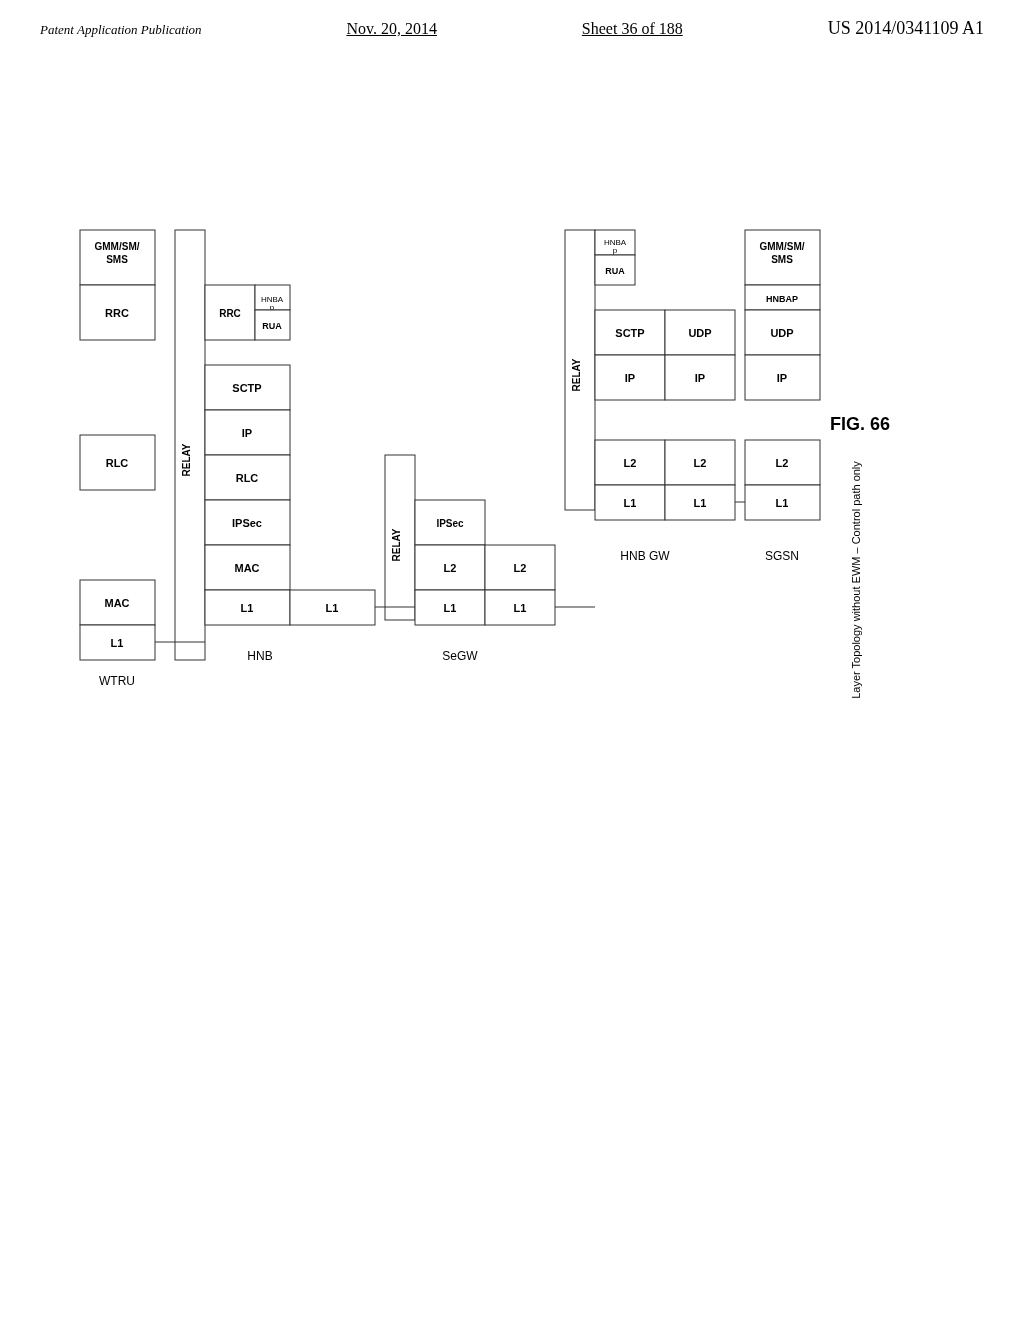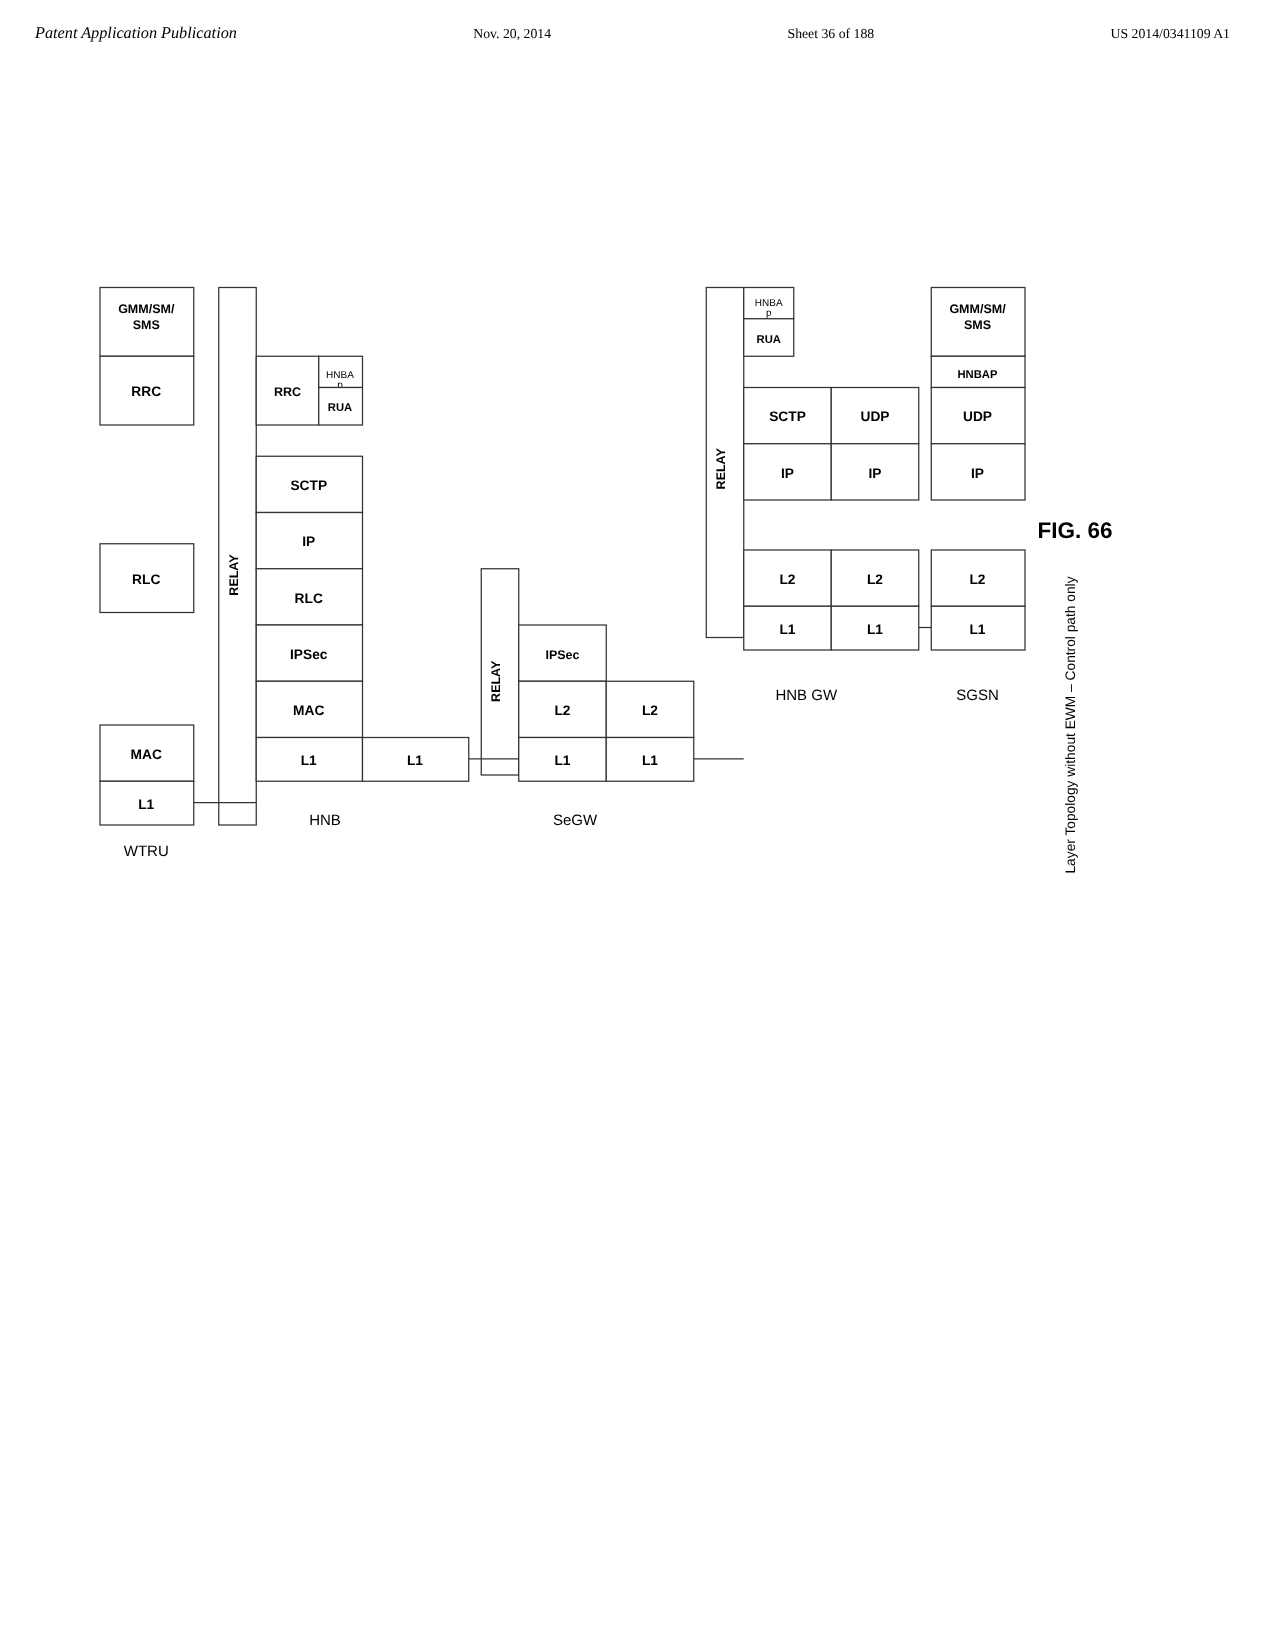--- a/index.html
+++ b/index.html
@@ -8,26 +8,26 @@
       height: 1320px;
       background: #fff;
       font-family: 'Times New Roman', Times, serif;
       position: relative;
       overflow: hidden;
     }
     .header {
       display: flex;
       justify-content: space-between;
       align-items: baseline;
-      padding: 18px 40px 0 28px;
+      padding: 18px 40px 0 40px;
       font-size: 13px;
     }
     .header-left { font-style: italic; }
-    .header-center { font-size: 11px; }
-    .header-right { font-size: 11px; }
+    .header-center { font-size: 16px; text-decoration: underline; }
+    .header-right { font-size: 18px; }
 
     
     .main-svg {
       position: absolute;
       top: 80px;
       left: 30px;
     }
   </style>
 </head>
 <body>

